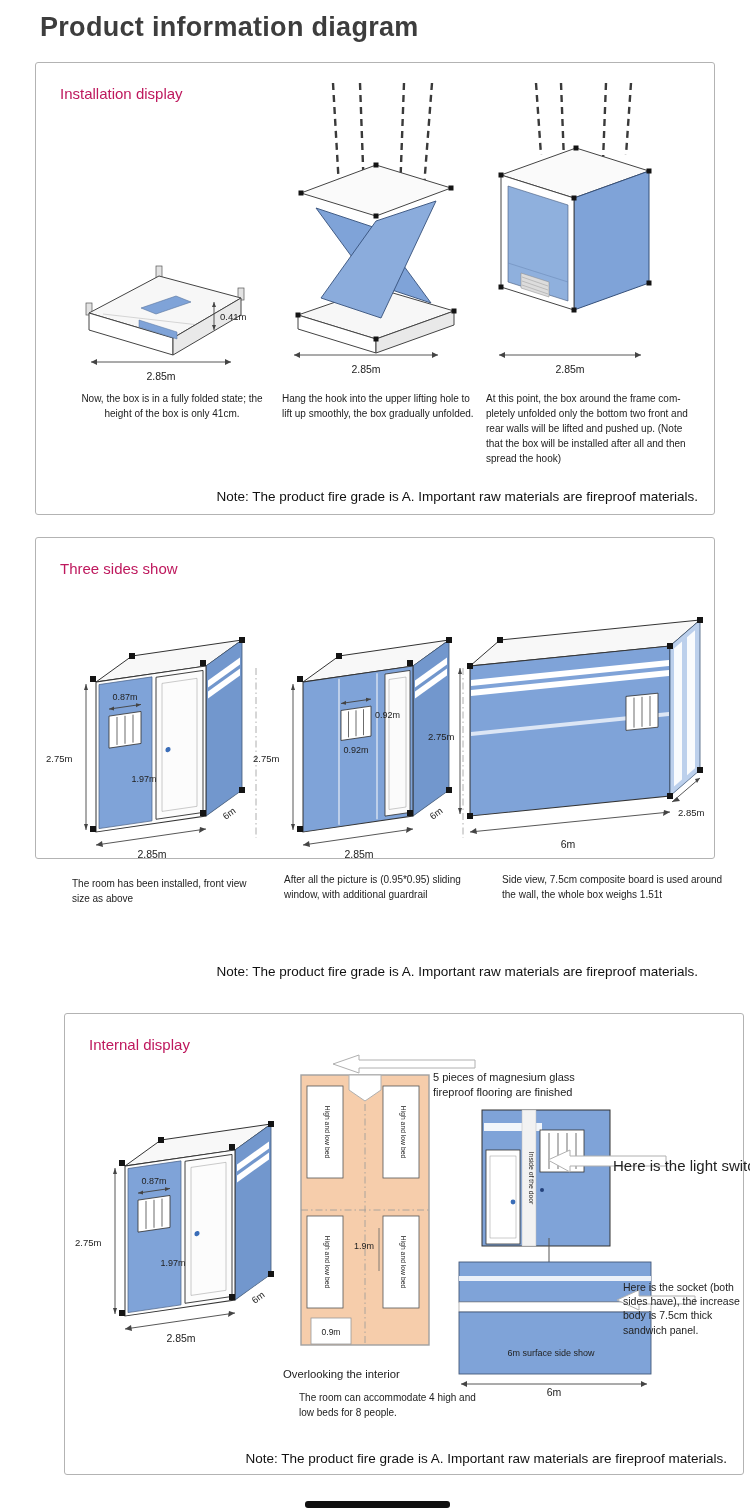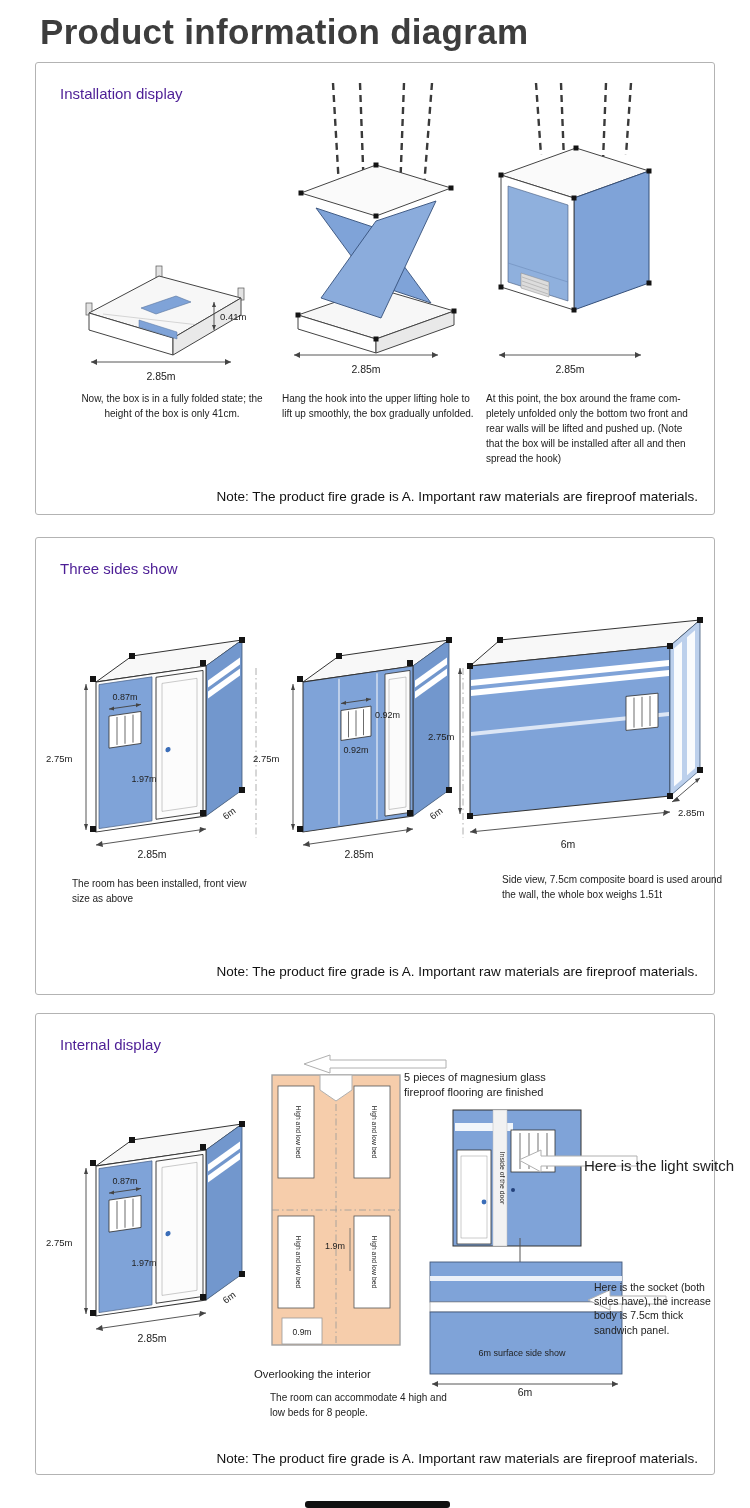--- a/index.html
+++ b/index.html
@@ -2,28 +2,28 @@
 <html><head>
 <meta charset="utf-8">
 <style>
   * { margin:0; padding:0; box-sizing:border-box; }
   html,body { background:#fff; }
   .page {
     position:relative; width:750px; height:1508px; background:#ffffff;
     font-family:"Liberation Sans","DejaVu Sans",sans-serif; color:#222; overflow:hidden;
   }
   .page-title {
-    position:absolute; left:40px; top:12px; font-size:35px; font-weight:bold;
+    position:absolute; left:40px; top:12px; font-size:27px; font-weight:bold;
     color:#3d3d3d; letter-spacing:0.3px;
   }
   .panel {
     position:absolute; left:35px; width:680px; background:#fff;
     border:1px solid #b3b3b3; border-radius:3px;
   }
-  .panel-heading { position:absolute; left:24px; top:22px; font-size:15px; color:#4c1d95; }
+  .panel-heading { position:absolute; left:24px; top:22px; font-size:15px; color:#be185d; }
   .panel svg { position:absolute; overflow:visible; }
   .cap { position:absolute; font-size:10px; line-height:1.5; color:#222; }
   .note { position:absolute; right:16px; top:426px; font-size:13.5px; color:#111; }
   .annot { position:absolute; font-size:10.8px; line-height:1.35; color:#222; }
   .bottom-bar { position:absolute; left:305px; top:1501px; width:145px; height:7px; background:#101010; border-radius:3px; }
 
   svg text { font-family:"Liberation Sans","DejaVu Sans",sans-serif; fill:#222; }
   .dim  { stroke:#444; stroke-width:0.9; fill:none; }
   .arr  { fill:#444; stroke:none; }
   .axis { stroke:#999; stroke-width:0.8; stroke-dasharray:7 3 1.5 3; fill:none; }
@@ -135,21 +135,21 @@
         <text x="79" y="290" text-anchor="middle" class="dim-b">2.85m</text>
       </g>
     </svg>
 
     <div class="cap" style="left:42px;top:328px;width:188px;text-align:center;">Now, the box is in a fully folded state; the height of the box is only 41cm.</div>
     <div class="cap" style="left:246px;top:328px;width:192px;">Hang the hook into the upper lifting hole to lift up smoothly, the box gradually unfolded.</div>
     <div class="cap" style="left:450px;top:328px;width:214px;">At this point, the box around the frame com- pletely unfolded only the bottom two front and rear walls will be lifted and pushed up. (Note that the box will be installed after all and then spread the hook)</div>
     <div class="note">Note: The product fire grade is A. Important raw materials are fireproof materials.</div>
   </section>
 
-  <section class="panel" style="top:537px;height:458px;">
+  <section class="panel" style="top:537px;height:322px;">
     <div class="panel-heading">Three sides show</div>
 
     <svg style="left:8px;top:78px;width:220px;height:245px;" viewBox="0 0 220 245">
       <line x1="212" y1="52" x2="212" y2="222" class="axis"></line>
       <polygon points="52,66 162,50 198,24 88,40" fill="#f8f8f8" stroke="#333" stroke-width="1"></polygon>
       <g transform="translate(162,50) skewY(-35.8)">
         <rect x="0" y="0" width="36" height="150" fill="#7297cd" stroke="#3f5878" stroke-width="0.8"></rect>
         <rect x="2" y="16" width="32" height="7" fill="#ffffff"></rect>
         <rect x="2" y="27" width="32" height="7" fill="#ffffff"></rect>
       </g>
@@ -261,25 +261,26 @@
       <polygon points="42,216 48,212 49,218" class="arr"></polygon>
         <polygon points="242,196 236,194 235,200" class="arr"></polygon>
       <text x="140" y="232" text-anchor="middle" class="dim-b">6m</text>
       <line x1="244" y1="186" x2="272" y2="162" class="dim"></line>
       <polygon points="244,186 249,181 252,185" class="arr"></polygon>
         <polygon points="272,162 267,163 269,167" class="arr"></polygon>
       <text x="250" y="200" class="dim-t">2.85m</text>
     </svg>
 
     <div class="cap" style="left:36px;top:338px;width:190px;">The room has been installed, front view size as above</div>
+    <div class="cap" style="left:248px;top:334px;width:188px;">After all the picture is (0.95*0.95) sliding window, with additional guardrail</div>
     <div class="cap" style="left:454px;top:334px;width:225px;margin-left:12px;">Side view, 7.5cm composite board is used around the wall, the whole box weighs 1.51t</div>
     <div class="note">Note: The product fire grade is A. Important raw materials are fireproof materials.</div>
   </section>
 
-  <section class="panel" style="top:1013px;height:462px;">
+  <section class="panel" style="top:1013px;height:462px;margin-left:29px;">
     <div class="panel-heading">Internal display</div>
 
     <svg style="left:8px;top:86px;width:220px;height:245px;" viewBox="0 0 220 245">
       <polygon points="52,66 162,50 198,24 88,40" fill="#f8f8f8" stroke="#333" stroke-width="1"></polygon>
       <g transform="translate(162,50) skewY(-35.8)">
         <rect x="0" y="0" width="36" height="150" fill="#7297cd" stroke="#3f5878" stroke-width="0.8"></rect>
         <rect x="2" y="16" width="32" height="7" fill="#ffffff"></rect>
         <rect x="2" y="27" width="32" height="7" fill="#ffffff"></rect>
       </g>
       <g transform="translate(52,66) skewY(-8.27)">

